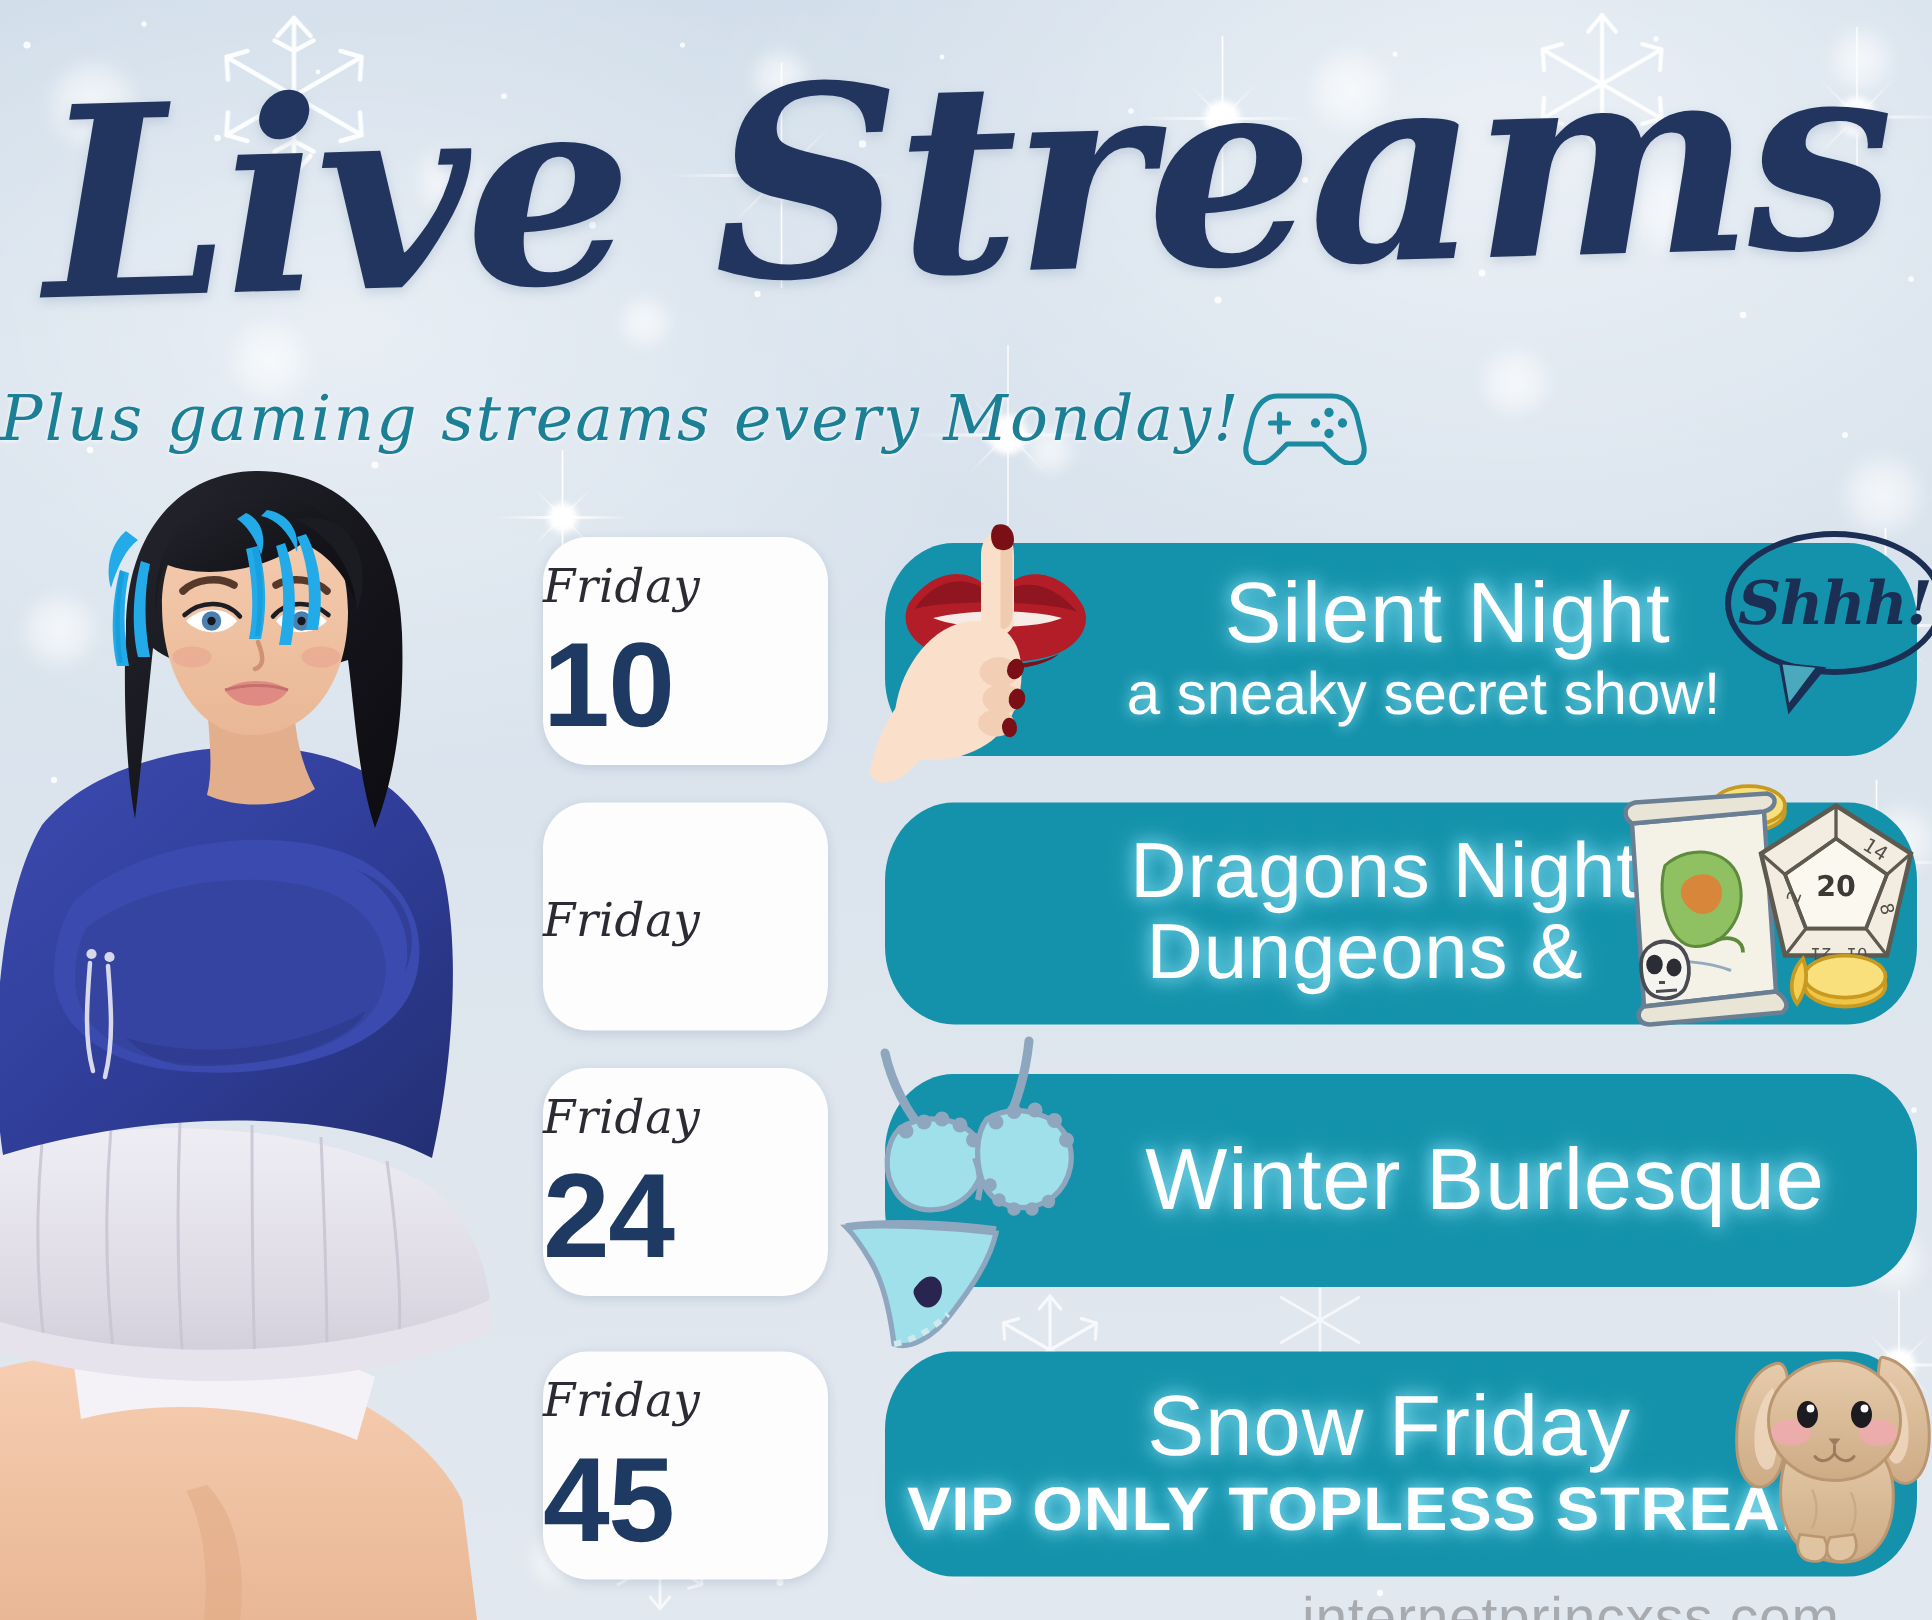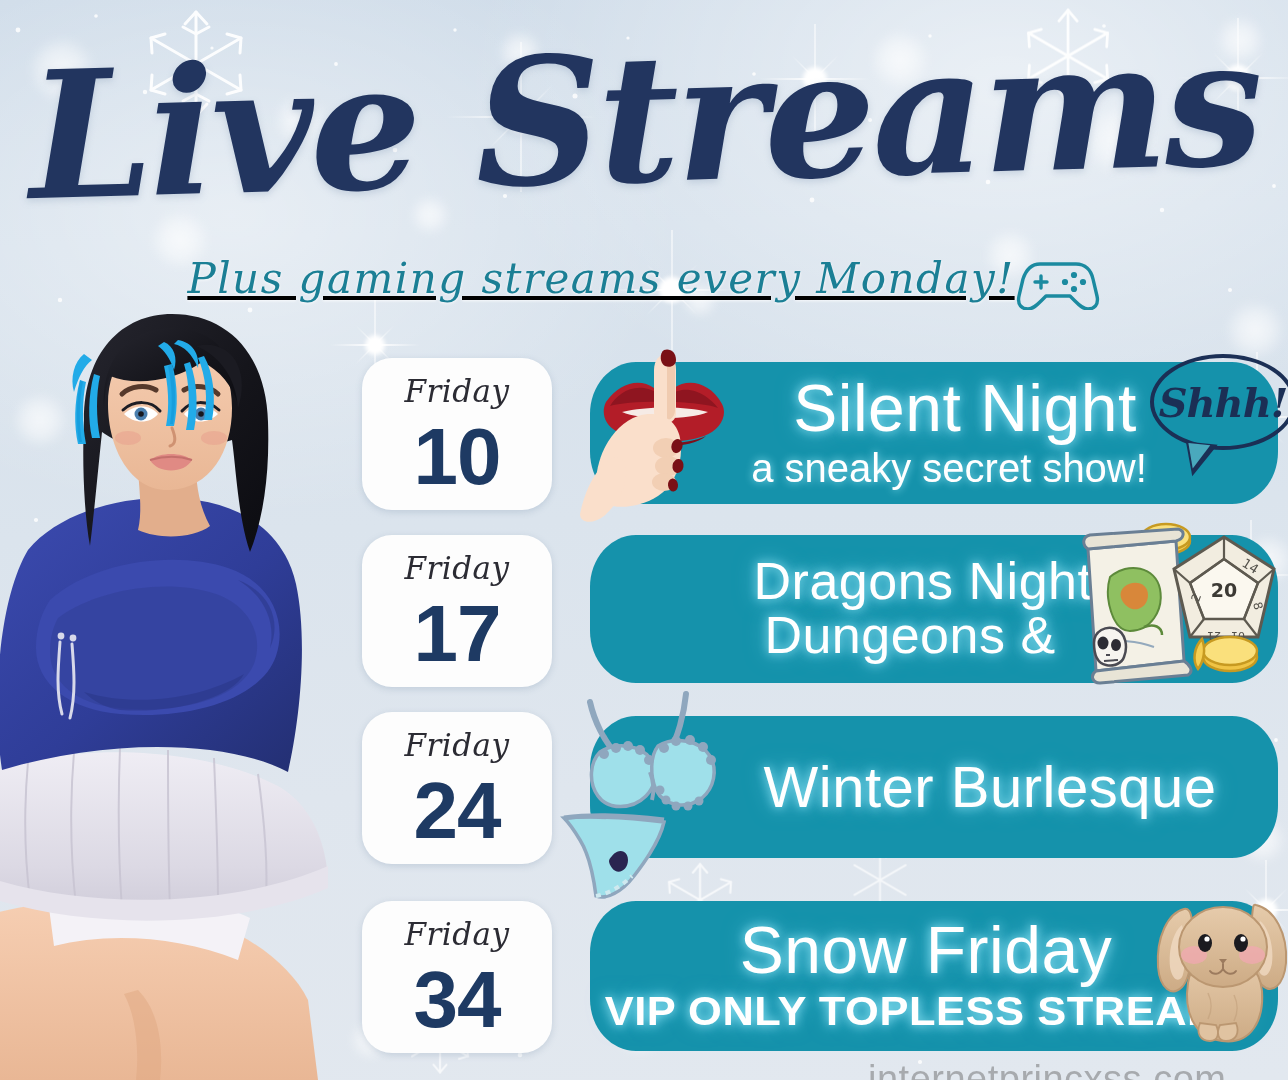--- a/index.html
+++ b/index.html
@@ -60,21 +60,21 @@
     font-size:176px; line-height:.96;
     font-weight:700;
     color:#22355f;
     letter-spacing:-4px;
     transform:rotate(-1.6deg);
     text-shadow:0 3px 7px rgba(140,160,185,.35);
     white-space:nowrap;
   }
   .sub-line {
     position:absolute; top:246px; left:0; width:100%;
-    display:flex; align-items:center; justify-content:center; text-decoration:underline;
+    display:flex; align-items:center; 
   }
   .subtitle {
     font-family:"DejaVu Serif", serif;
     font-style:italic; font-weight:400;
     font-size:42px; color:#1b7f95;
     letter-spacing:1.5px;
     text-shadow:0 1px 3px rgba(255,255,255,.8);
   }
 
   
@@ -84,21 +84,21 @@
   .schedule { position:absolute; left:362px; top:352px; width:926px; }
   .row { position:relative; height:177px; }
   .row:last-child { height:190px; }
 
   .datecard {
     position:absolute; left:0; top:6px;
     width:190px; height:152px;
     background:#fdfdfd;
     border-radius:30px;
     box-shadow:0 2px 7px rgba(90,120,150,.22);
-    display:flex; flex-direction:column; align-items:center; justify-content:center;gap:16px;
+    display:flex; flex-direction:column; justify-content:center;gap:16px;
   }
   .dc-day {
     font-family:"DejaVu Serif", serif;
     font-style:italic; font-weight:400;
     font-size:31px; color:#2b2b33;
     letter-spacing:.5px; margin-bottom:-6px;
   }
   .dc-num {
     font-family:"Liberation Sans", sans-serif;
     font-weight:700; font-size:80px; line-height:.95;
@@ -112,21 +112,21 @@
     border-radius:46px / 52px;
     display:flex; flex-direction:column;
     align-items:center; justify-content:center;
   }
   .pill.r2 { height:148px; top:6px; }
   .pill.r4 { height:150px; top:18px; }
 
   .pill-title {
     font-family:"Liberation Sans", sans-serif;
     font-weight:400; color:#ffffff;
-    font-size:66px; line-height:1.03;
+    font-size:57px; line-height:1.03;
     letter-spacing:.5px; text-align:center;
     text-shadow:0 0 11px rgba(160,240,255,.95), 0 0 22px rgba(120,220,255,.6);
   }
   .pill-title.two { font-size:52px; }
   .pill-sub {
     font-family:"Liberation Sans", sans-serif;
     font-weight:400; color:#ffffff;
     font-size:40px; margin-top:3px;
     text-shadow:0 0 9px rgba(160,240,255,.9);
   }
@@ -516,21 +516,20 @@
         <div class="oval"></div>
         <div class="tail"></div>
         <div class="tail-in"></div>
         <div class="txt">Shhh!</div>
       </div>
     </div>
 
     <div class="row">
       <div class="datecard">
         <div class="dc-day">Friday</div>
-        <div class="dc-num">17</div>
       </div>
 
       <div class="pill r2">
         <div class="pill-title two" style="margin-left:-22px">Dragons Night</div>
         <div class="pill-title two" style="margin-left:-48px">Dungeons &amp;</div>
       </div>
 
       <div class="deco" style="left:718px;top:-10px;width:210px;height:180px;">
         <svg width="210" height="180" viewBox="0 0 210 180">
 
@@ -627,21 +626,21 @@
             <path d="M36,206 C48,204 62,196 72,186" stroke="#cfe9ef" stroke-width="4" fill="none" stroke-dasharray="5 5"></path>
             <path d="M52,166 C58,158 68,160 68,170 C68,180 58,186 52,178 C48,172 48,170 52,166 Z" fill="#2a2550"></path>
           </g>
         </svg>
       </div>
     </div>
 
     <div class="row">
       <div class="datecard" style="top:18px">
         <div class="dc-day">Friday</div>
-        <div class="dc-num">34</div>
+        <div class="dc-num">45</div>
       </div>
 
       <div class="pill r4">
         <div class="pill-title" style="margin-left:-16px">Snow Friday</div>
         <div class="pill-sub caps" style="margin-left:-10px">VIP ONLY TOPLESS STREAM!!</div>
       </div>
 
       <div class="deco" style="left:786px;top:0px;width:150px;height:165px;">
         <svg width="150" height="165" viewBox="0 0 150 165">
           <defs>

